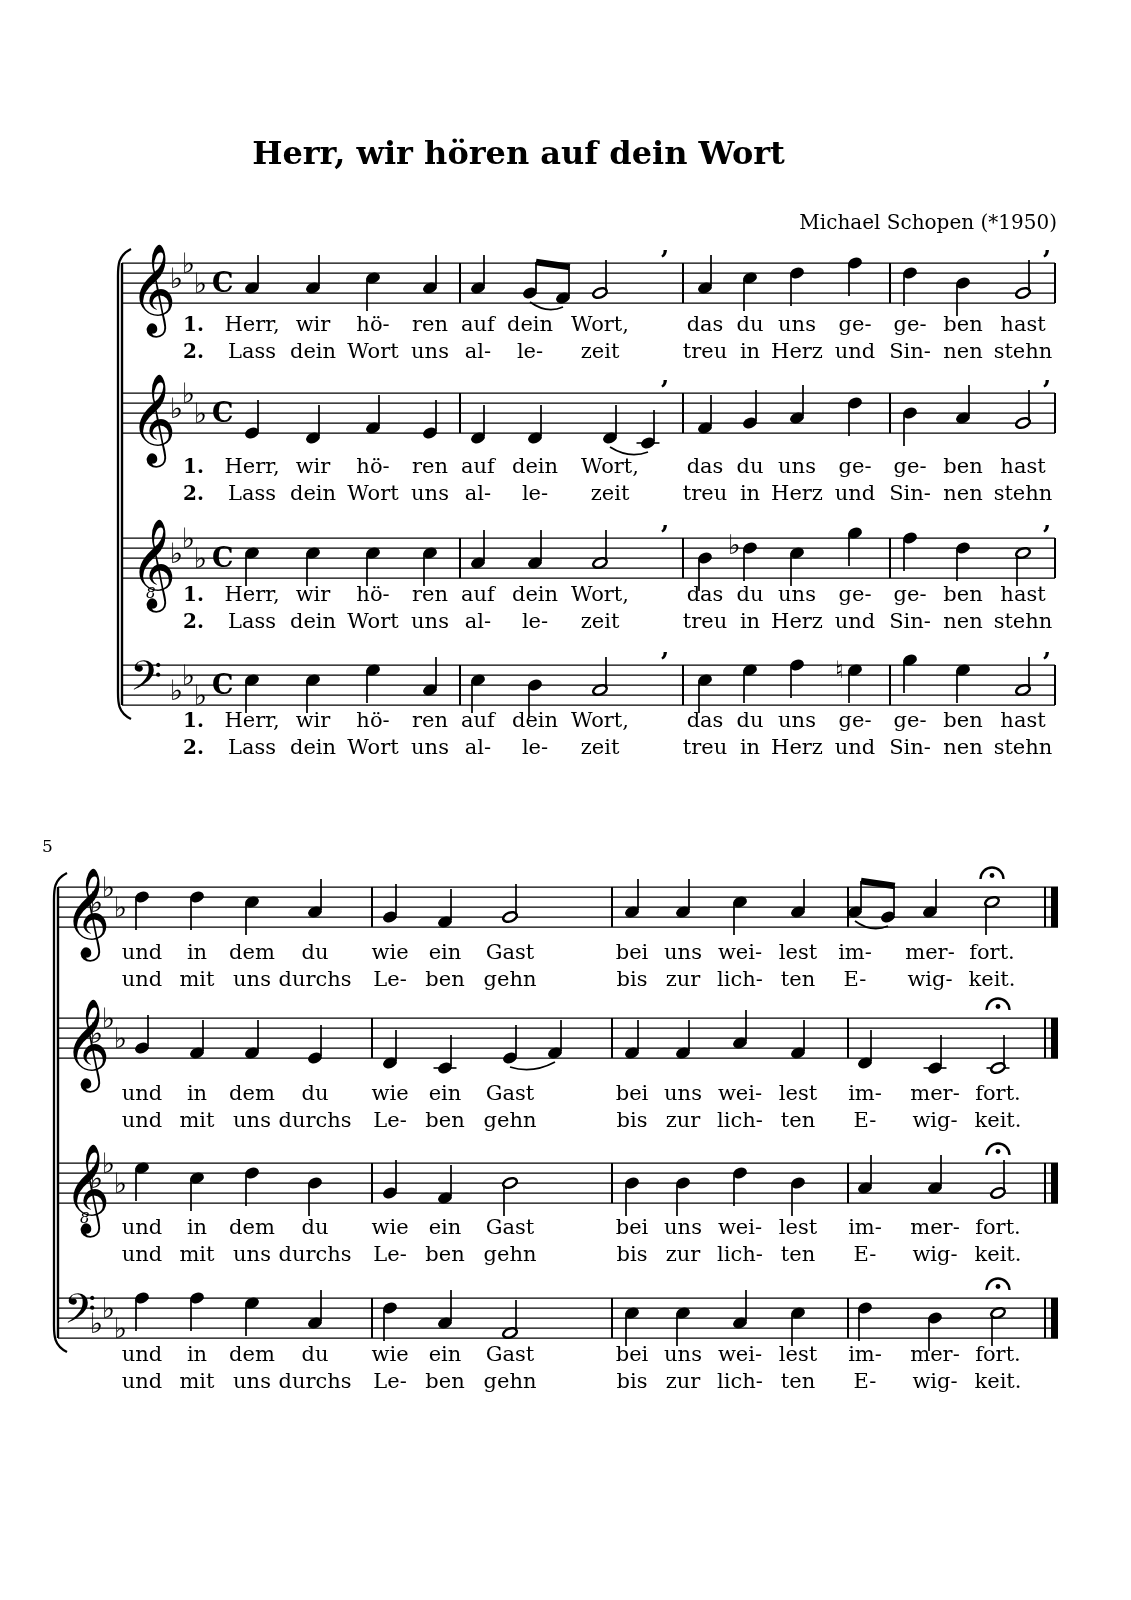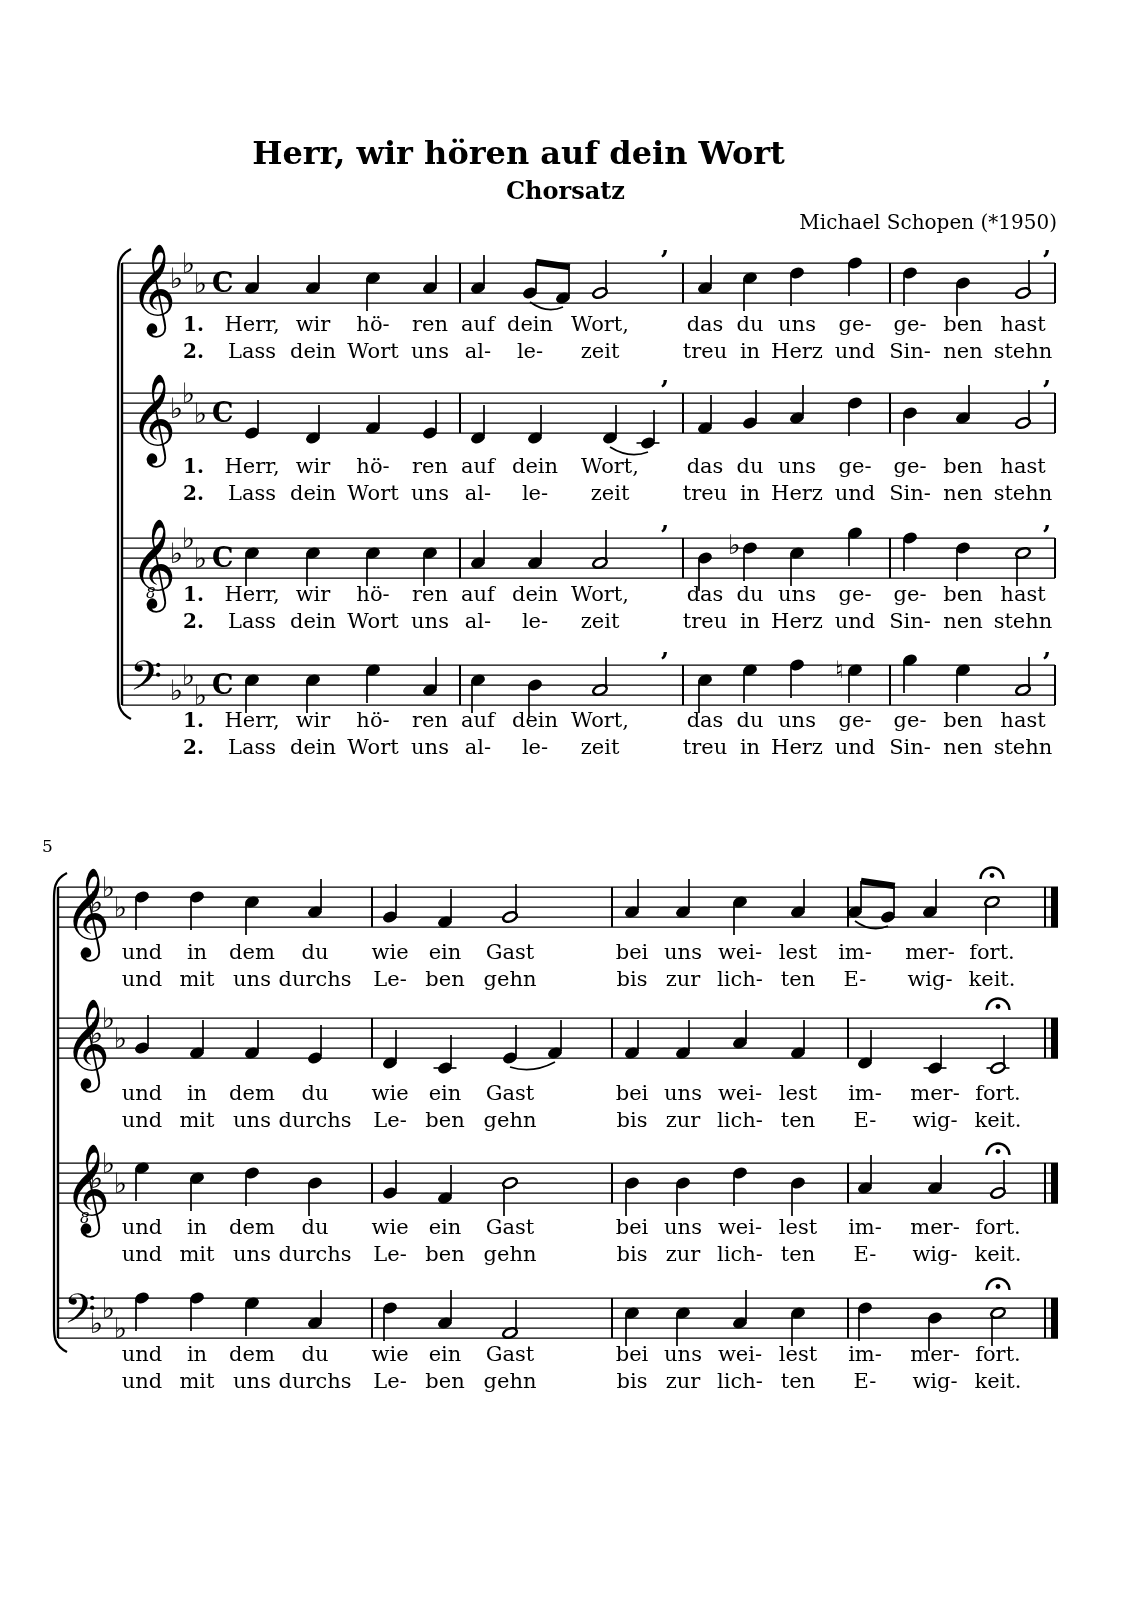--- a/index.html
+++ b/index.html
@@ -14,21 +14,20 @@
   #score{position:absolute;top:0;left:0;}
   #lyrics{position:absolute;top:0;left:0;width:1131px;height:1600px;}
   .syl{position:absolute;width:140px;text-align:center;font-size:21px;line-height:23px;white-space:nowrap;}
   .vlabel{position:absolute;width:52px;text-align:right;font-size:20px;font-weight:bold;line-height:23px;}
 </style>
 </head>
 <body>
 
 <div class="page">
   <h1 class="title">Herr, wir hören auf dein Wort</h1>
-  <h2 class="subtitle">Chorsatz</h2>
   <div class="composer">Michael Schopen (*1950)</div>
   <div class="measure-no">5</div>
   <svg id="score" width="1131" height="1600">
       <g>
         <path d="M 131 249 C 117 256 118 267 118 279 L 118 689 C 118 701 117 712 131 719" stroke="#000" stroke-width="2.3" fill="none"></path>
         <line x1="122" y1="263" x2="122" y2="705" stroke="#000" stroke-width="2.4"></line>
         <g>
           <line x1="122" y1="263" x2="1055" y2="263" stroke="#000" stroke-width="1.25"></line>
           <line x1="122" y1="273" x2="1055" y2="273" stroke="#000" stroke-width="1.25"></line>
           <line x1="122" y1="283" x2="1055" y2="283" stroke="#000" stroke-width="1.25"></line>

